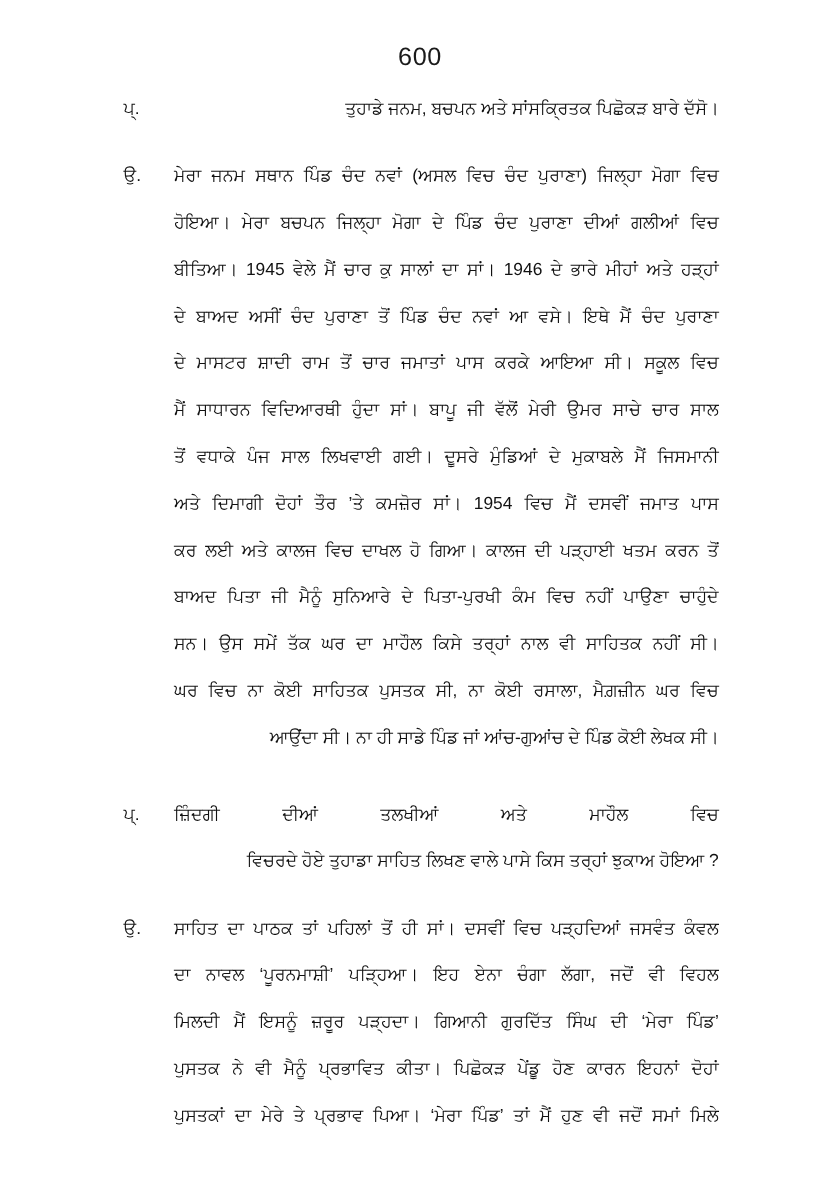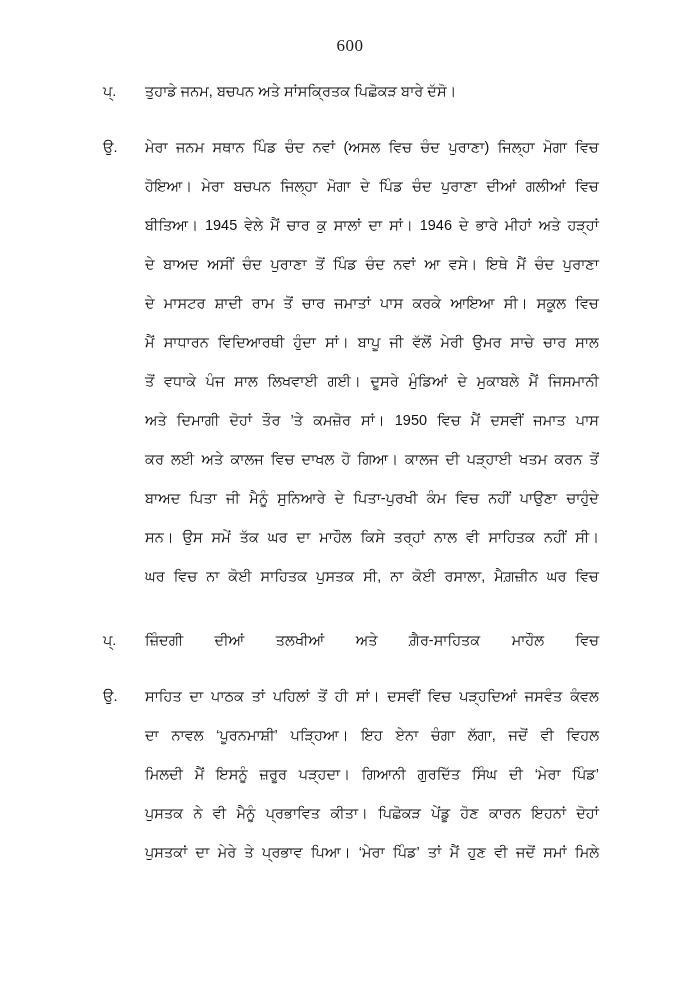--- a/index.html
+++ b/index.html
@@ -25,22 +25,22 @@
     background: #ffffff;
   }
 
   
   .page-number {
     position: absolute;
     top: 36px;
     left: 0;
     width: 700px;
     text-align: center;
-    font-family: Liberation Serif, serif;
-    font-size: 17px;
+    font-family: Liberation Sans, sans-serif;
+    font-size: 21px;
     letter-spacing: 0.5px;
     color: #1a1a1a;
   }
 
   
   .body-text {
     position: absolute;
     left: 103px;
     top: 72px;
     width: 496px;
@@ -85,20 +85,21 @@
     justify-content: space-between;
     white-space: normal;
   }
   .tline.just > .w {
     display: inline-block;
     white-space: nowrap;
   }
   .tline.last {
     display: block;
     white-space: nowrap;
+    text-align: right;
   }
   .tline.last > .w {
     display: inline;
   }
   .tline.last > .w + .w::before {
     content: " ";
     white-space: pre;
   }
 </style>
 </head>
@@ -226,21 +227,21 @@
             <span class="w">ਜਿਸਮਾਨੀ</span>
           </div>
           <div class="tline just">
             <span class="w">ਅਤੇ</span>
             <span class="w">ਦਿਮਾਗੀ</span>
             <span class="w">ਦੋਹਾਂ</span>
             <span class="w">ਤੌਰ</span>
             <span class="w">’ਤੇ</span>
             <span class="w">ਕਮਜ਼ੋਰ</span>
             <span class="w">ਸਾਂ।</span>
-            <span class="w">1950</span>
+            <span class="w">1954</span>
             <span class="w">ਵਿਚ</span>
             <span class="w">ਮੈਂ</span>
             <span class="w">ਦਸਵੀਂ</span>
             <span class="w">ਜਮਾਤ</span>
             <span class="w">ਪਾਸ</span>
           </div>
           <div class="tline just">
             <span class="w">ਕਰ</span>
             <span class="w">ਲਈ</span>
             <span class="w">ਅਤੇ</span>
@@ -294,34 +295,35 @@
             <span class="w">ਸਾਹਿਤਕ</span>
             <span class="w">ਪੁਸਤਕ</span>
             <span class="w">ਸੀ,</span>
             <span class="w">ਨਾ</span>
             <span class="w">ਕੋਈ</span>
             <span class="w">ਰਸਾਲਾ,</span>
             <span class="w">ਮੈਗ਼ਜ਼ੀਨ</span>
             <span class="w">ਘਰ</span>
             <span class="w">ਵਿਚ</span>
           </div>
+          <div class="tline last"><span class="w">ਆਉਂਦਾ</span><span class="w">ਸੀ।</span><span class="w">ਨਾ</span><span class="w">ਹੀ</span><span class="w">ਸਾਡੇ</span><span class="w">ਪਿੰਡ</span><span class="w">ਜਾਂ</span><span class="w">ਆਂਚ-ਗੁਆਂਚ</span><span class="w">ਦੇ</span><span class="w">ਪਿੰਡ</span><span class="w">ਕੋਈ</span><span class="w">ਲੇਖਕ</span><span class="w">ਸੀ।</span></div>
         </div>
       </div>
       <div class="qa-block gap-q2">
         <div class="qa-label">ਪ੍.</div>
         <div class="qa-lines">
           <div class="tline just">
             <span class="w">ਜ਼ਿੰਦਗੀ</span>
             <span class="w">ਦੀਆਂ</span>
             <span class="w">ਤਲਖੀਆਂ</span>
             <span class="w">ਅਤੇ</span>
-            <span class="w">ਗ਼ੈਰ-ਸਾਹਿਤਕ</span>
             <span class="w">ਮਾਹੌਲ</span>
             <span class="w">ਵਿਚ</span>
           </div>
+          <div class="tline last"><span class="w">ਵਿਚਰਦੇ</span><span class="w">ਹੋਏ</span><span class="w">ਤੁਹਾਡਾ</span><span class="w">ਸਾਹਿਤ</span><span class="w">ਲਿਖਣ</span><span class="w">ਵਾਲੇ</span><span class="w">ਪਾਸੇ</span><span class="w">ਕਿਸ</span><span class="w">ਤਰ੍ਹਾਂ</span><span class="w">ਝੁਕਾਅ</span><span class="w">ਹੋਇਆ</span><span class="w">?</span></div>
         </div>
       </div>
       <div class="qa-block gap-a2">
         <div class="qa-label">ਉ.</div>
         <div class="qa-lines">
           <div class="tline just">
             <span class="w">ਸਾਹਿਤ</span>
             <span class="w">ਦਾ</span>
             <span class="w">ਪਾਠਕ</span>
             <span class="w">ਤਾਂ</span>

